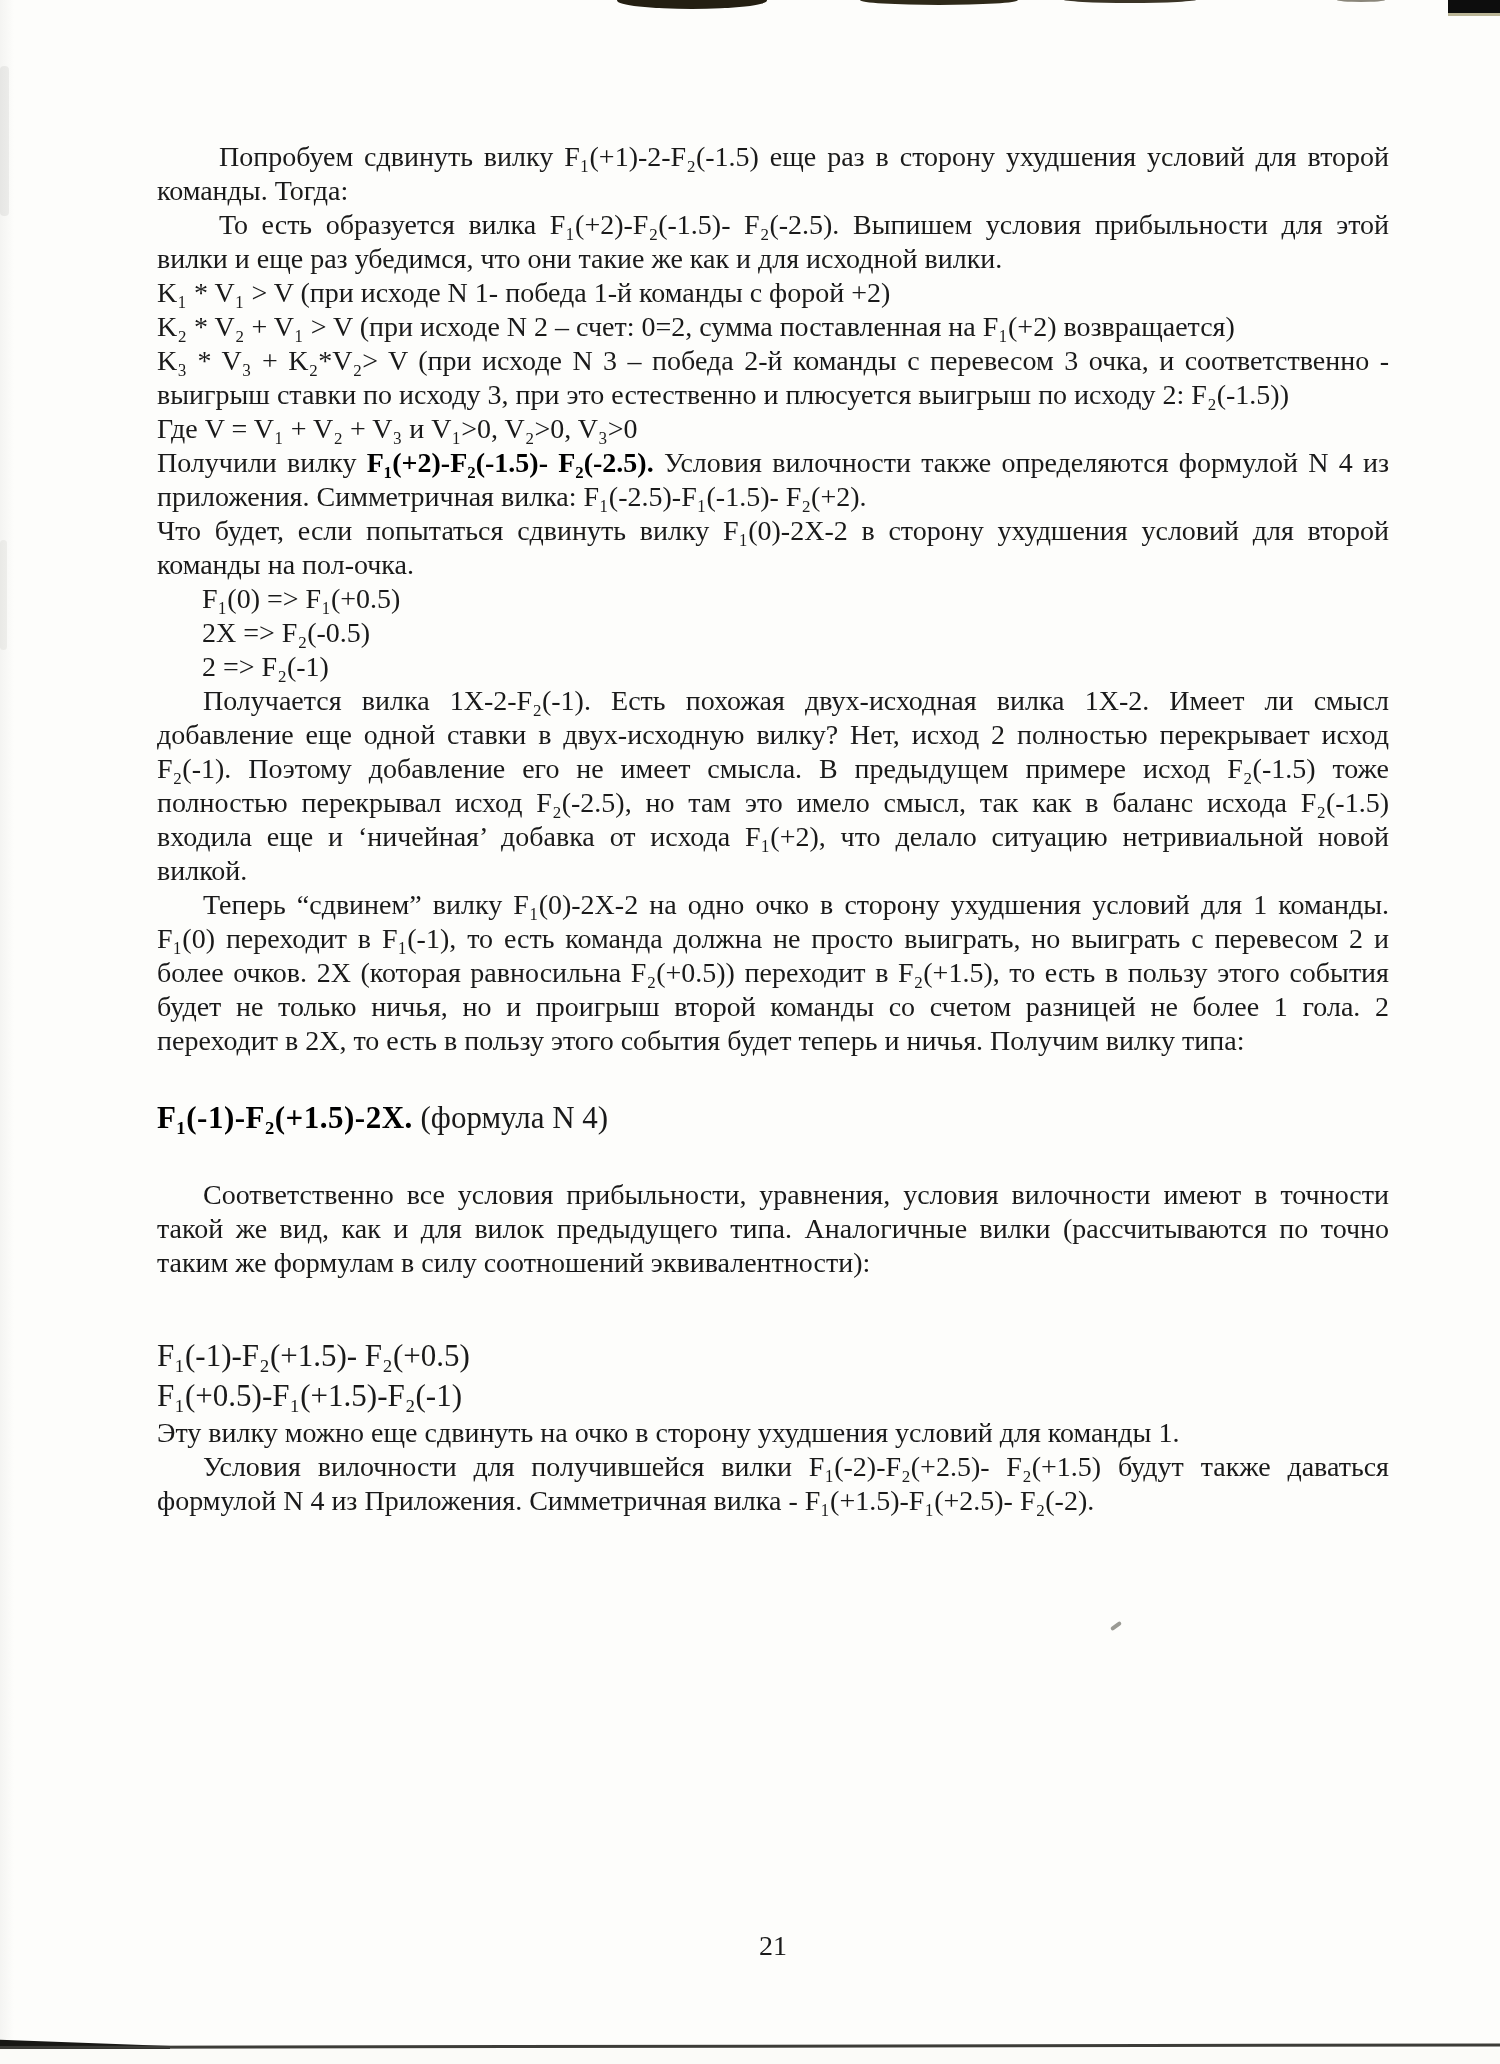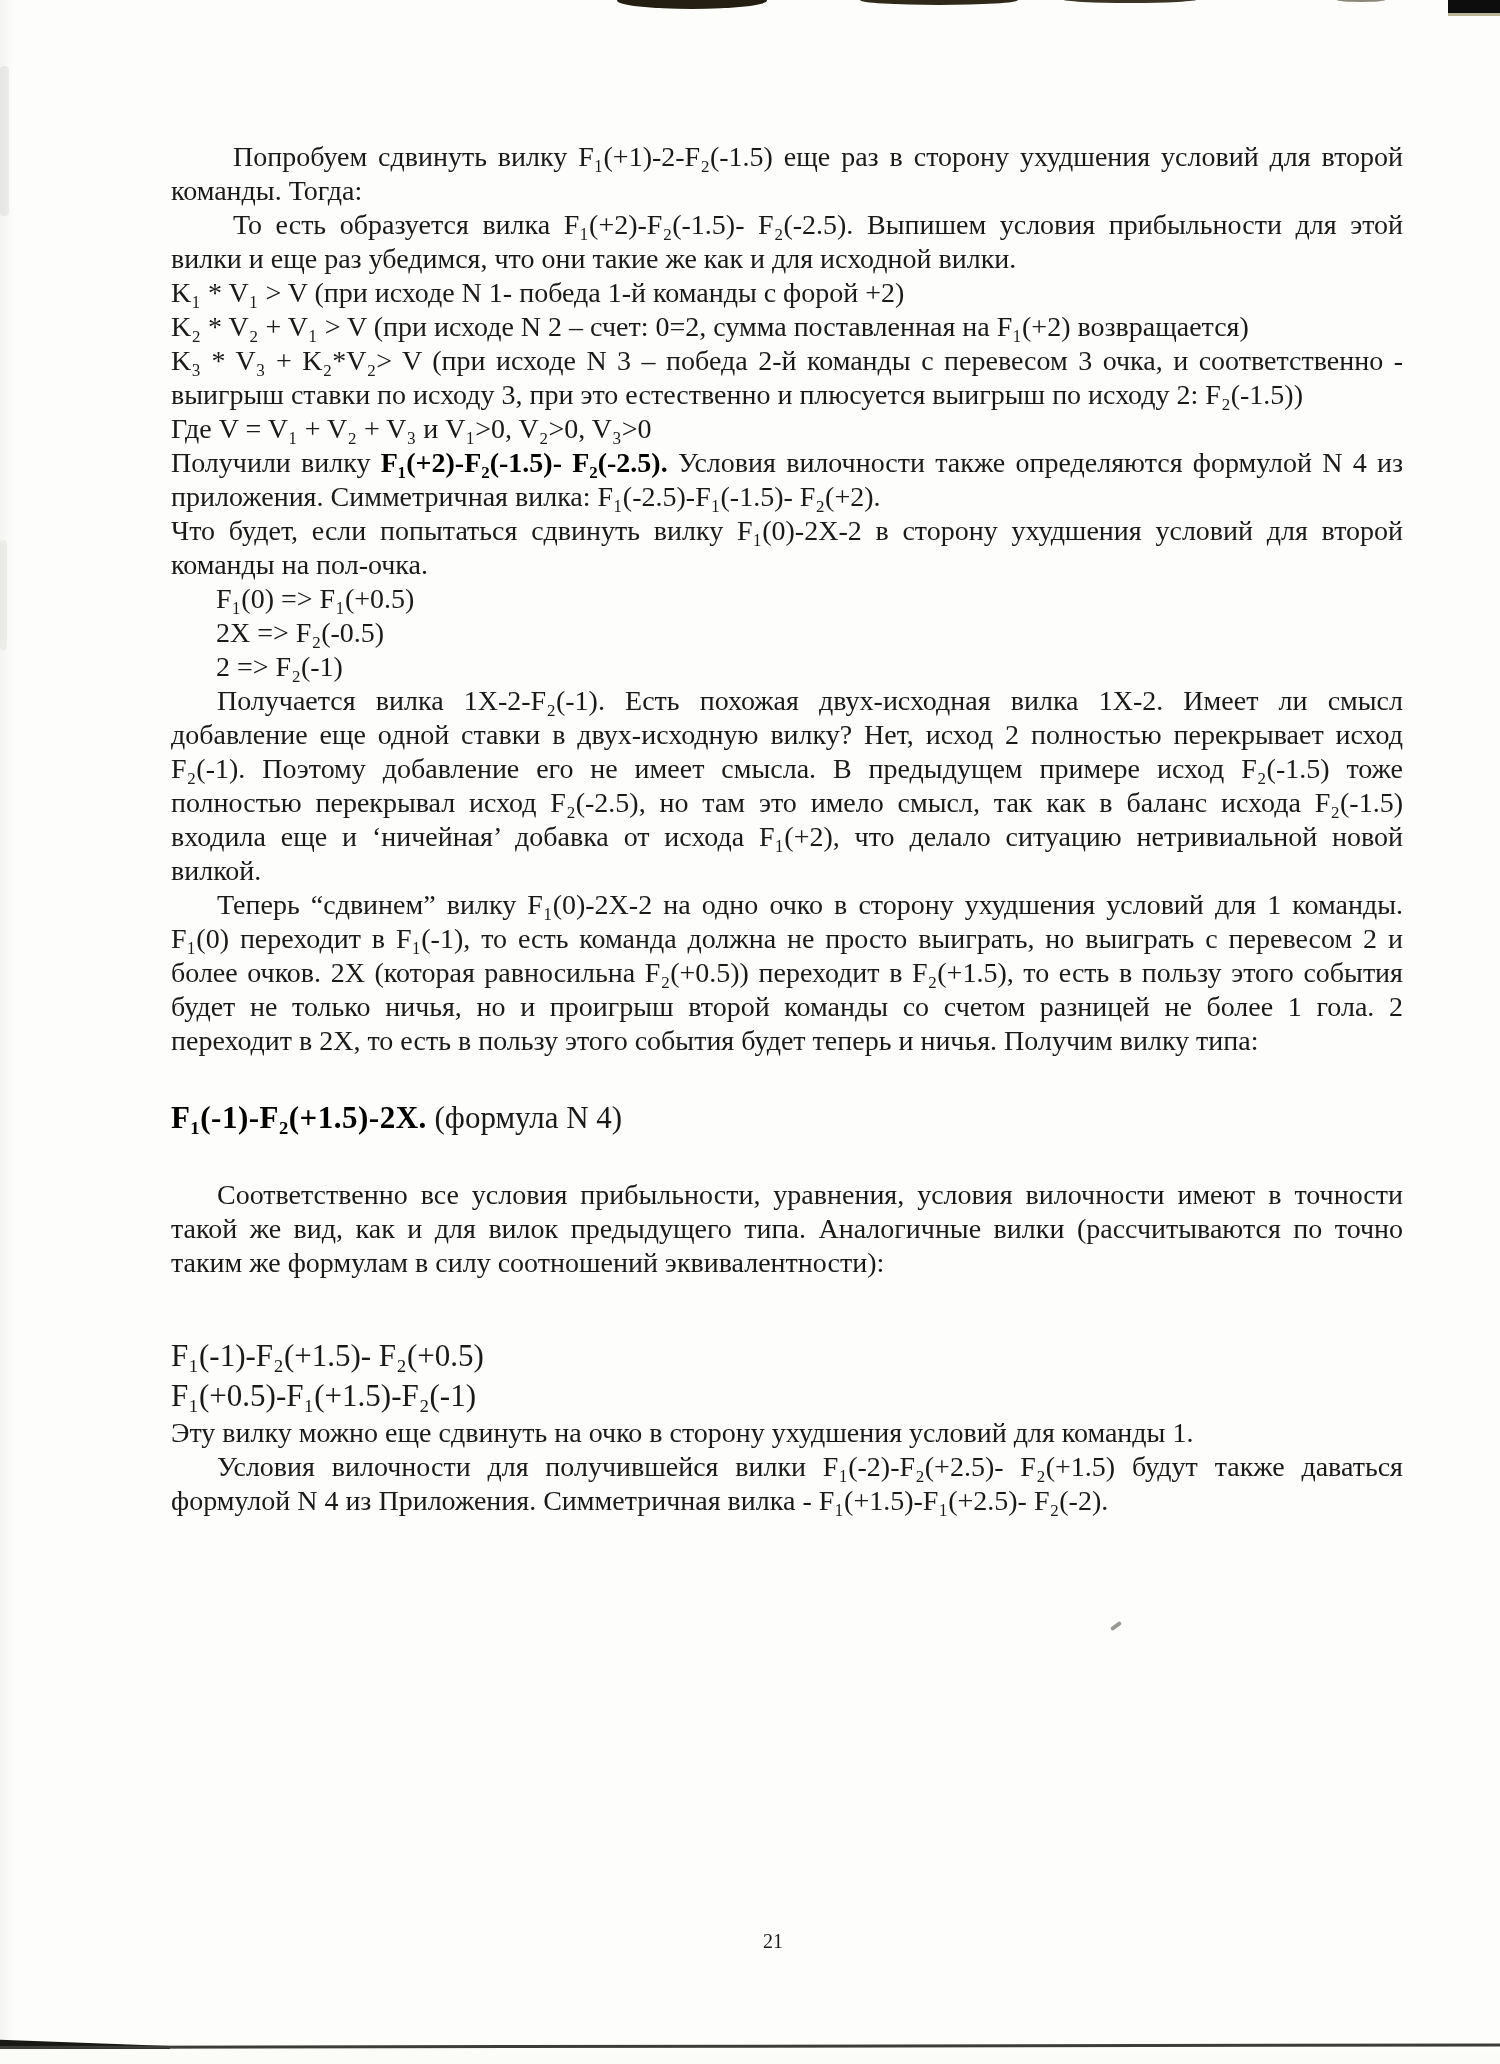--- a/index.html
+++ b/index.html
@@ -23,39 +23,39 @@
   .corner-top-right:after { content:""; position:absolute; left:0; right:0; bottom:-3px; height:3px; background:#b9b495; }
   .edge-smudge-left { left:0; top:66px; width:9px; height:150px; background:rgba(60,60,55,0.07); border-radius:4px; }
   .edge-smudge-left2 { left:0; top:540px; width:7px; height:110px; background:rgba(60,60,55,0.06); border-radius:4px; }
   .speck { left:1110px; top:1624px; width:12px; height:4px; background:#9a9a94; border-radius:2px; transform:rotate(-35deg); }
   .bottom-line { left:0; top:2046px; width:1500px; height:3px; background:#3c3c38; transform:rotate(-0.10deg); transform-origin:left center; }
   .bottom-wedge { left:0; top:2038px; width:170px; height:14px; background:#171714; clip-path:polygon(0 12%, 100% 58%, 100% 80%, 0 100%); }
   .below-line { left:0; top:2049px; width:1500px; height:15px; background:#fbfbf8; }
 
   
   .content {
-    position:absolute; left:171px; top:140px; width:1232px;
+    position:absolute; left:157px; top:140px; width:1232px;
     font-size:28px; line-height:34px;
   }
   .para { text-align:justify; margin:0; }
   .ind-lg { text-indent:62px; }
   .ind { text-indent:46px; }
   .fblock { margin:0; }
   .fblock.pad60 > div { padding-left:60px; }
   .fblock.pad45 > div { padding-left:45px; }
   .gap36 { }
   .gap40 { margin-top:40px; }
   .gap32 { }
   b, .bold { font-weight:bold; color:#000; }
   .heading { margin-top:40px; margin-bottom:6px; font-size:31px; line-height:40px; }
   .heading b { letter-spacing:0.5px; }
   .list-block { margin-top:56px; line-height:40px; font-size:31px; }
   .page-number {
     position:absolute; left:157px; top:1930px; width:1232px;
-    text-align:center; font-size:20px;
+    text-align:center; font-size:28px;
   }
 </style>
 </head>
 <body>
 
 <div class="page">
 
   <div class="art blob-top-center"></div>
   <div class="art streak-top-1"></div>
   <div class="art streak-top-2"></div>

